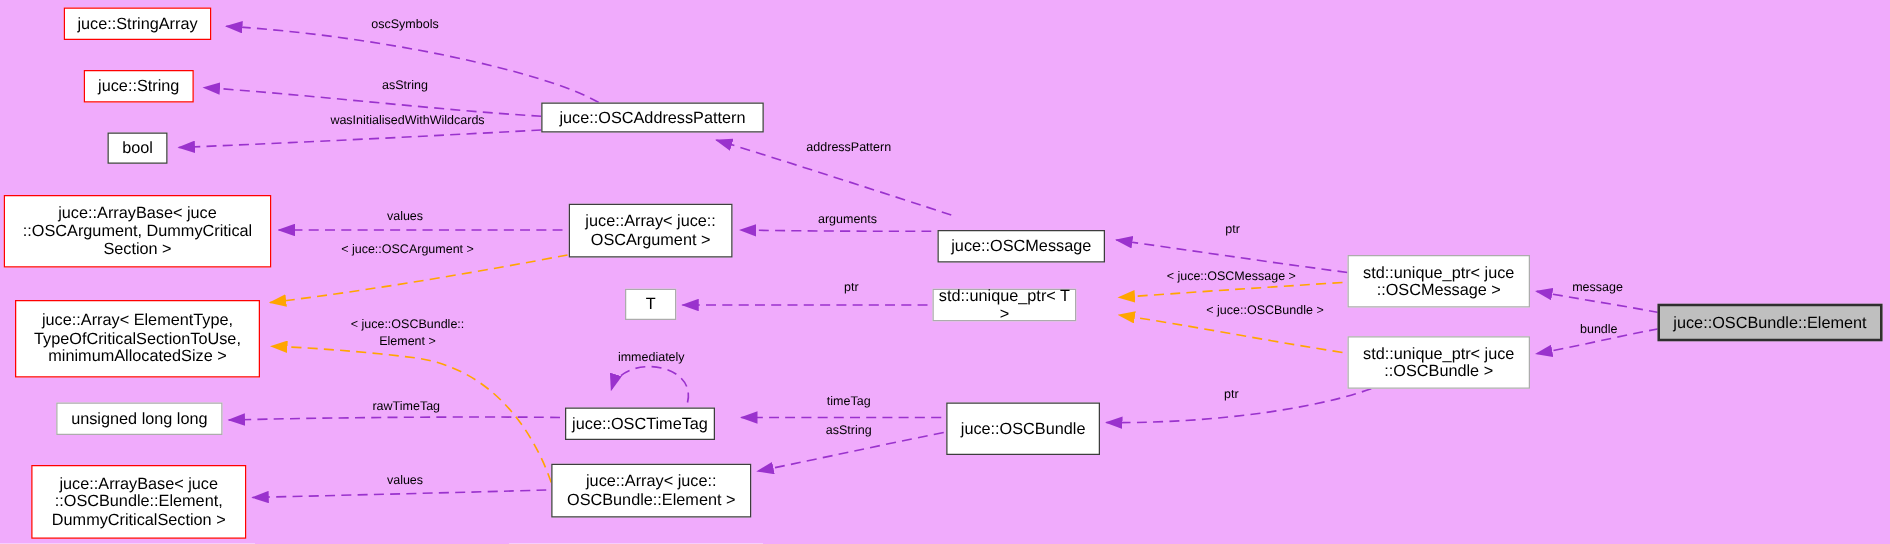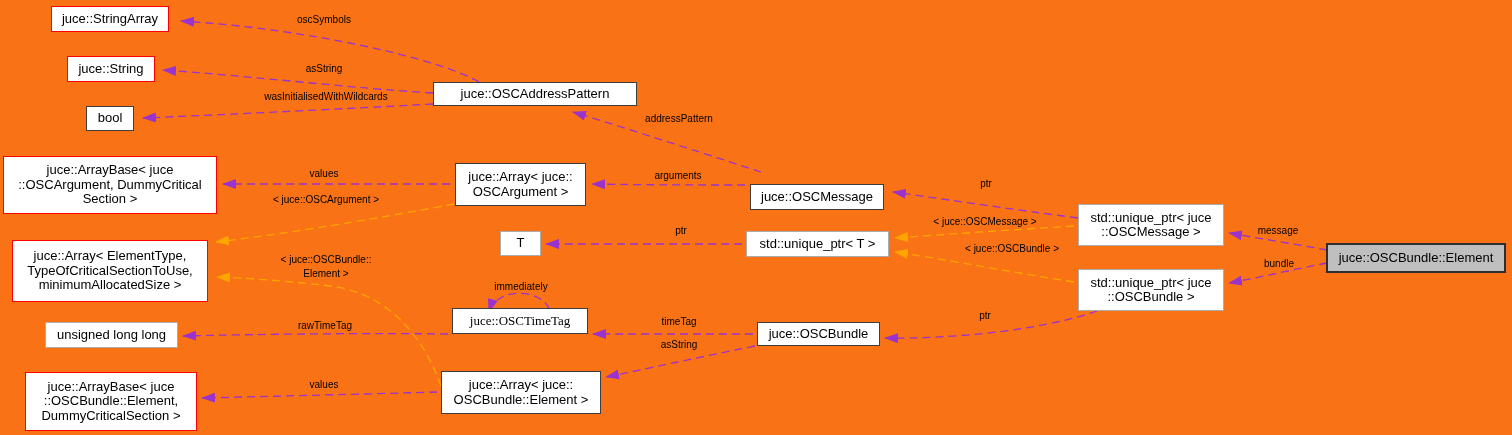--- a/index.html
+++ b/index.html
@@ -1,19 +1,19 @@
 <!DOCTYPE html>
 <html><head>
 <meta charset="utf-8">
 <style>
   html,body{margin:0;padding:0;background:#ffffff;}
   .canvas{
     position:relative;
     width:1512px;height:435px;
-    background:#f97316;
+    background:#f0abfc;
     font-family:"Liberation Sans",sans-serif;
     overflow:hidden;
   }
   #edge-svg{position:absolute;left:0;top:0;width:1512px;height:435px;}
   .edge{fill:none;stroke-width:1.3px;stroke-dasharray:8,5;}
   .node{
     position:absolute;
     display:flex;align-items:center;justify-content:center;
     text-align:center;
     background:#ffffff;
@@ -66,40 +66,40 @@
       <path d="M550,322 C558,290 498,282 489,312" class="edge" stroke="#9A32CD" marker-end="url(#arrow-usage)"></path>
       <path d="M454,204 C390,216 300,232 216,242" class="edge" stroke="#FFA500" marker-end="url(#arrow-template)"></path>
       <path d="M441,386 C425,340 390,293 330,286 C290,281 245,278 217,277" class="edge" stroke="#FFA500" marker-end="url(#arrow-template)"></path>
       <path d="M1074,226 C1010,230 950,234 895,238" class="edge" stroke="#FFA500" marker-end="url(#arrow-template)"></path>
       <path d="M1074,282 C1010,272 950,260 895,252" class="edge" stroke="#FFA500" marker-end="url(#arrow-template)"></path>
     </svg>
   <div id="nodes">
       <div class="node red" style="left: 51px; top: 6px; width: 118px; height: 26px; border-color: rgb(255, 0, 0);">juce::StringArray</div>
       <div class="node red" style="left: 67px; top: 56px; width: 88px; height: 26px; border-color: rgb(255, 0, 0);">juce::String</div>
       <div class="node dark" style="left: 86px; top: 106px; width: 48px; height: 25px; border-color: rgb(61, 61, 61);">bool</div>
-      <div class="node dark" style="left: 433px; top: 82px; width: 204px; height: 24px; border-color: rgb(61, 61, 61);">juce::OSCAddressPattern</div>
+      <div class="node dark" style="left: 433px; top: 82px; width: 178px; height: 24px; border-color: rgb(61, 61, 61);">juce::OSCAddressPattern</div>
       <div class="node red" style="left: 3px; top: 156px; width: 214px; height: 58px; border-color: rgb(255, 0, 0);">juce::ArrayBase&lt; juce
 ::OSCArgument, DummyCritical
 Section &gt;</div>
       <div class="node dark" style="left: 455px; top: 163px; width: 131px; height: 43px; border-color: rgb(61, 61, 61);">juce::Array&lt; juce::
 OSCArgument &gt;</div>
       <div class="node dark" style="left: 750px; top: 172px; width: 134px; height: 26px; border-color: rgb(61, 61, 61); margin-top: 12px;">juce::OSCMessage</div>
       <div class="node gray" style="left: 1078px; top: 204px; width: 146px; height: 42px; border-color: rgb(172, 172, 172);">std::unique_ptr&lt; juce
 ::OSCMessage &gt;</div>
       <div class="node red" style="left: 12px; top: 240px; width: 196px; height: 62px; border-color: rgb(255, 0, 0);">juce::Array&lt; ElementType,
 TypeOfCriticalSectionToUse,
 minimumAllocatedSize &gt;</div>
       <div class="node gray" style="left: 500px; top: 231px; width: 41px; height: 25px; border-color: rgb(172, 172, 172);">T</div>
-      <div class="node gray" style="left: 746px; top: 231px; width: 143px; height: 26px; border-color: rgb(172, 172, 172);">std::unique_ptr&lt; T &gt;</div>
+      <div class="node gray" style="left: 746px; top: 231px; width: 115px; height: 26px; border-color: rgb(172, 172, 172);">std::unique_ptr&lt; T &gt;</div>
       <div class="node gray" style="left: 1078px; top: 269px; width: 146px; height: 42px; border-color: rgb(172, 172, 172);">std::unique_ptr&lt; juce
 ::OSCBundle &gt;</div>
       <div class="node main" style="left: 1326px; top: 243px; width: 180px; height: 30px; border-color: rgb(46, 46, 46); background: rgb(191, 191, 191);">juce::OSCBundle::Element</div>
       <div class="node gray" style="left: 45px; top: 322px; width: 133px; height: 26px; border-color: rgb(172, 172, 172);">unsigned long long</div>
-      <div class="node dark" style="left: 452px; top: 308px; width: 136px; height: 26px; border-color: rgb(61, 61, 61); font-family: Liberation Serif, serif;">juce::OSCTimeTag</div>
-      <div class="node dark" style="left: 757px; top: 322px; width: 123px; height: 24px; border-color: rgb(61, 61, 61);">juce::OSCBundle</div>
+      <div class="node dark" style="left: 452px; top: 326px; width: 120px; height: 26px; border-color: rgb(61, 61, 61);">juce::OSCTimeTag</div>
+      <div class="node dark" style="left: 757px; top: 322px; width: 123px; height: 42px; border-color: rgb(61, 61, 61);">juce::OSCBundle</div>
       <div class="node red" style="left: 25px; top: 372px; width: 172px; height: 59px; border-color: rgb(255, 0, 0);">juce::ArrayBase&lt; juce
 ::OSCBundle::Element,
 DummyCriticalSection &gt;</div>
       <div class="node dark" style="left: 441px; top: 371px; width: 160px; height: 43px; border-color: rgb(61, 61, 61);">juce::Array&lt; juce::
 OSCBundle::Element &gt;</div>
     </div>
   <div id="labels">
       <div class="edge-label" style="left: 324px; top: 13px;">oscSymbols</div>
       <div class="edge-label" style="left: 324px; top: 62px;">asString</div>
       <div class="edge-label" style="left: 326px; top: 90px;">wasInitialisedWithWildcards</div>

